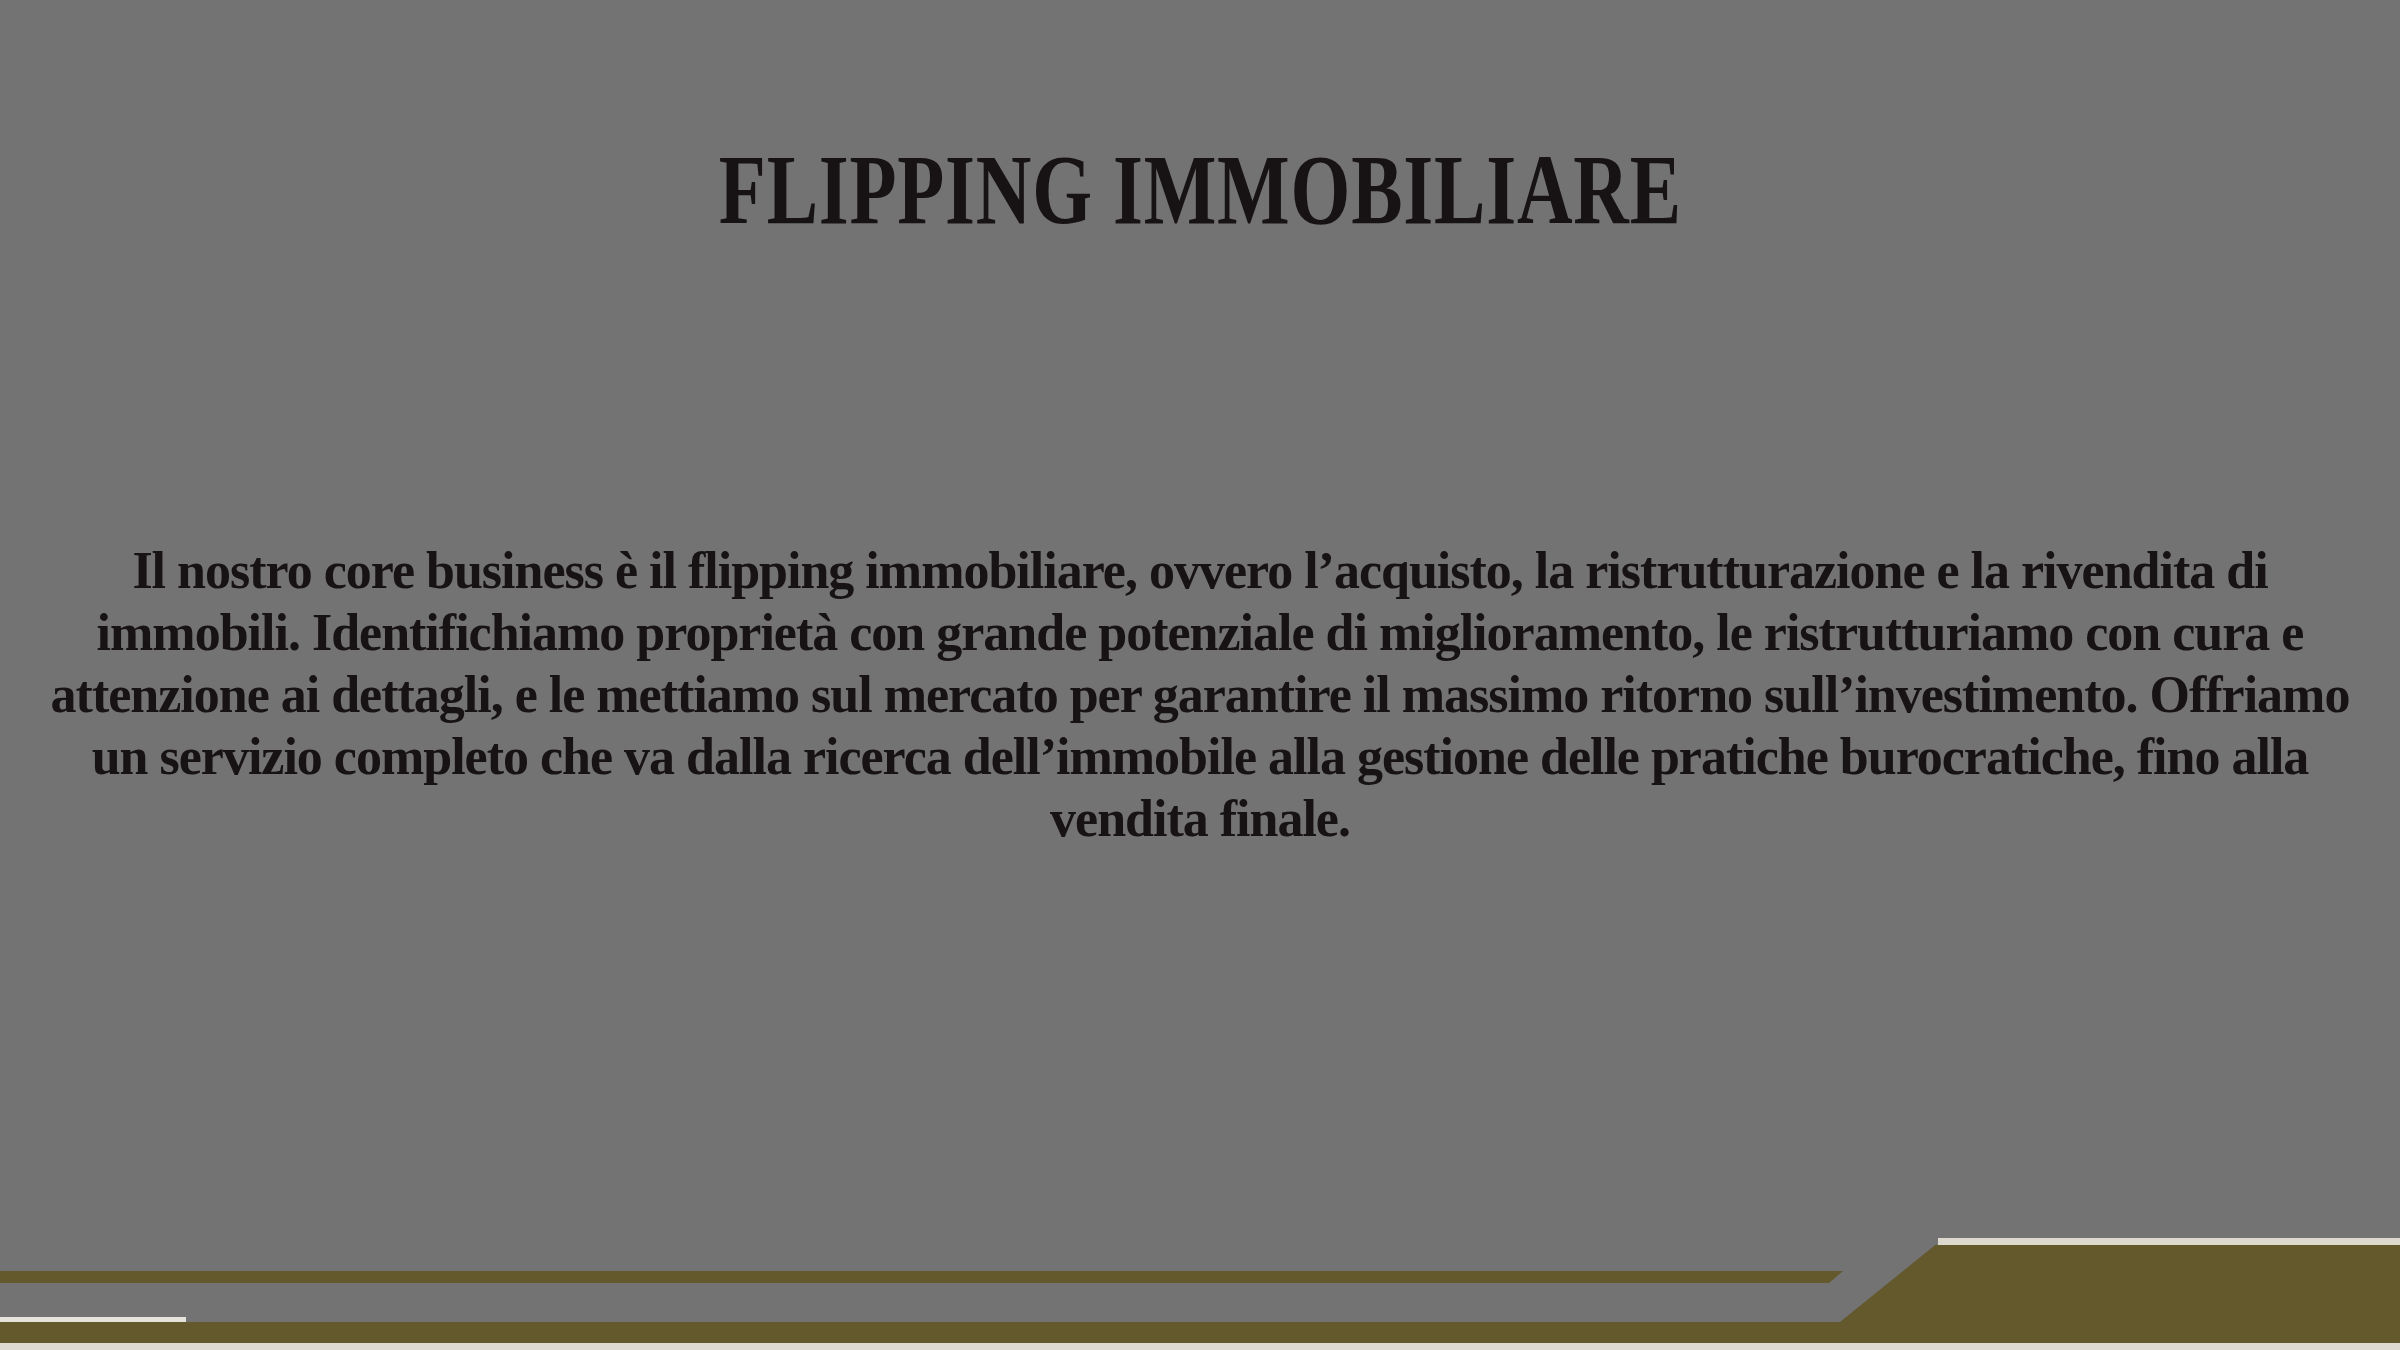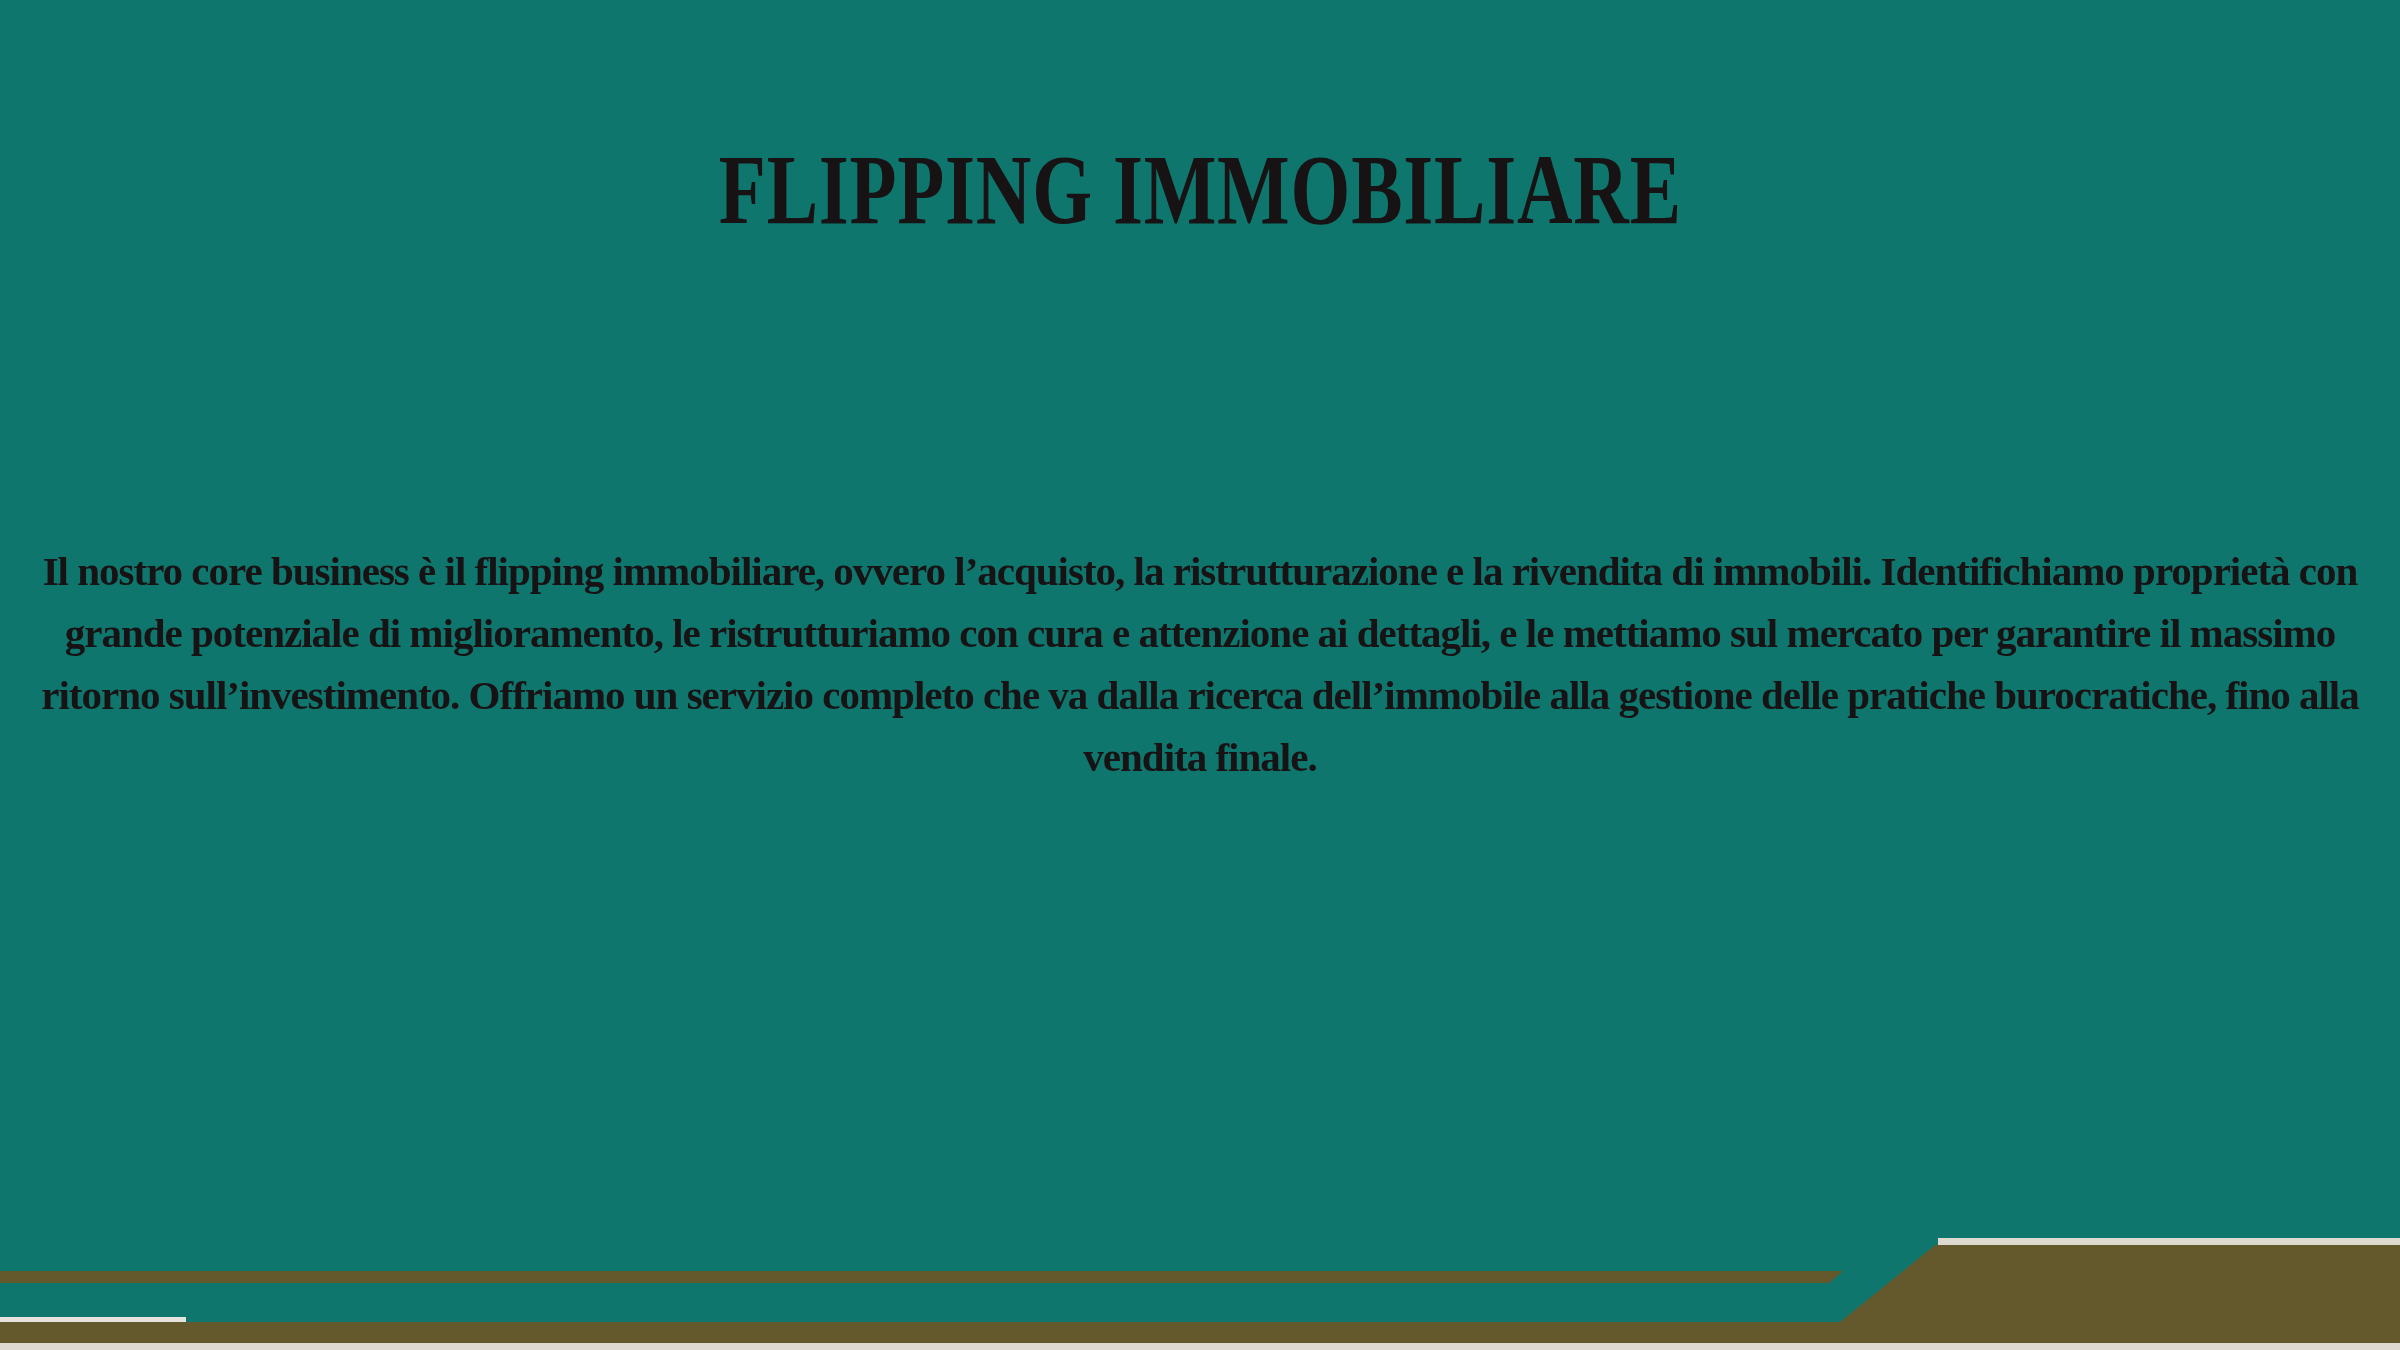--- a/index.html
+++ b/index.html
@@ -4,21 +4,21 @@
 <style>
   html, body {
     margin: 0;
     padding: 0;
     background: #ffffff;
   }
   .slide {
     position: relative;
     width: 2400px;
     height: 1350px;
-    background: #0f766e;
+    background: #737373;
     overflow: hidden;
     font-family: "Liberation Serif", "DejaVu Serif", serif;
   }
   .slide-title {
     position: absolute;
     top: 140px;
     left: 0;
     width: 100%;
     text-align: center;
     line-height: 1;
@@ -33,21 +33,21 @@
     transform-origin: 50% 50%;
     white-space: nowrap;
   }
   .slide-body {
     position: absolute;
     top: 540px;
     left: 50%;
     transform: translateX(-50%);
     width: 2350px;
     text-align: center;
-    font-size: 41px;
+    font-size: 52px;
     font-weight: 700;
     letter-spacing: -1px;
     line-height: 62px;
     color: #171213;
   }
   
   .thin-bar {
     position: absolute;
     left: 0;
     top: 1271px;

